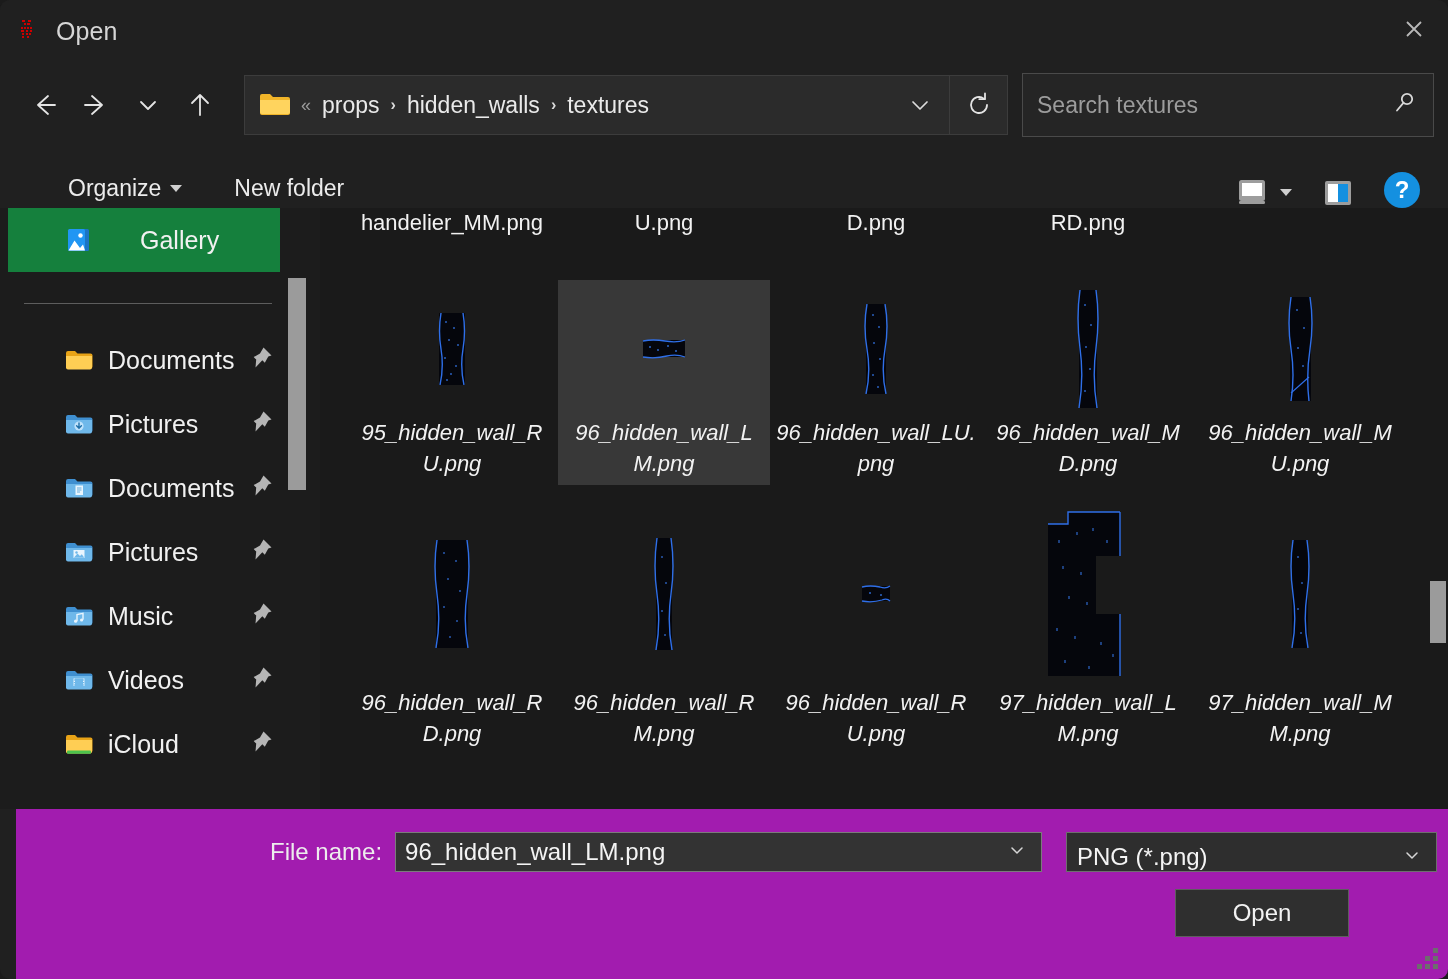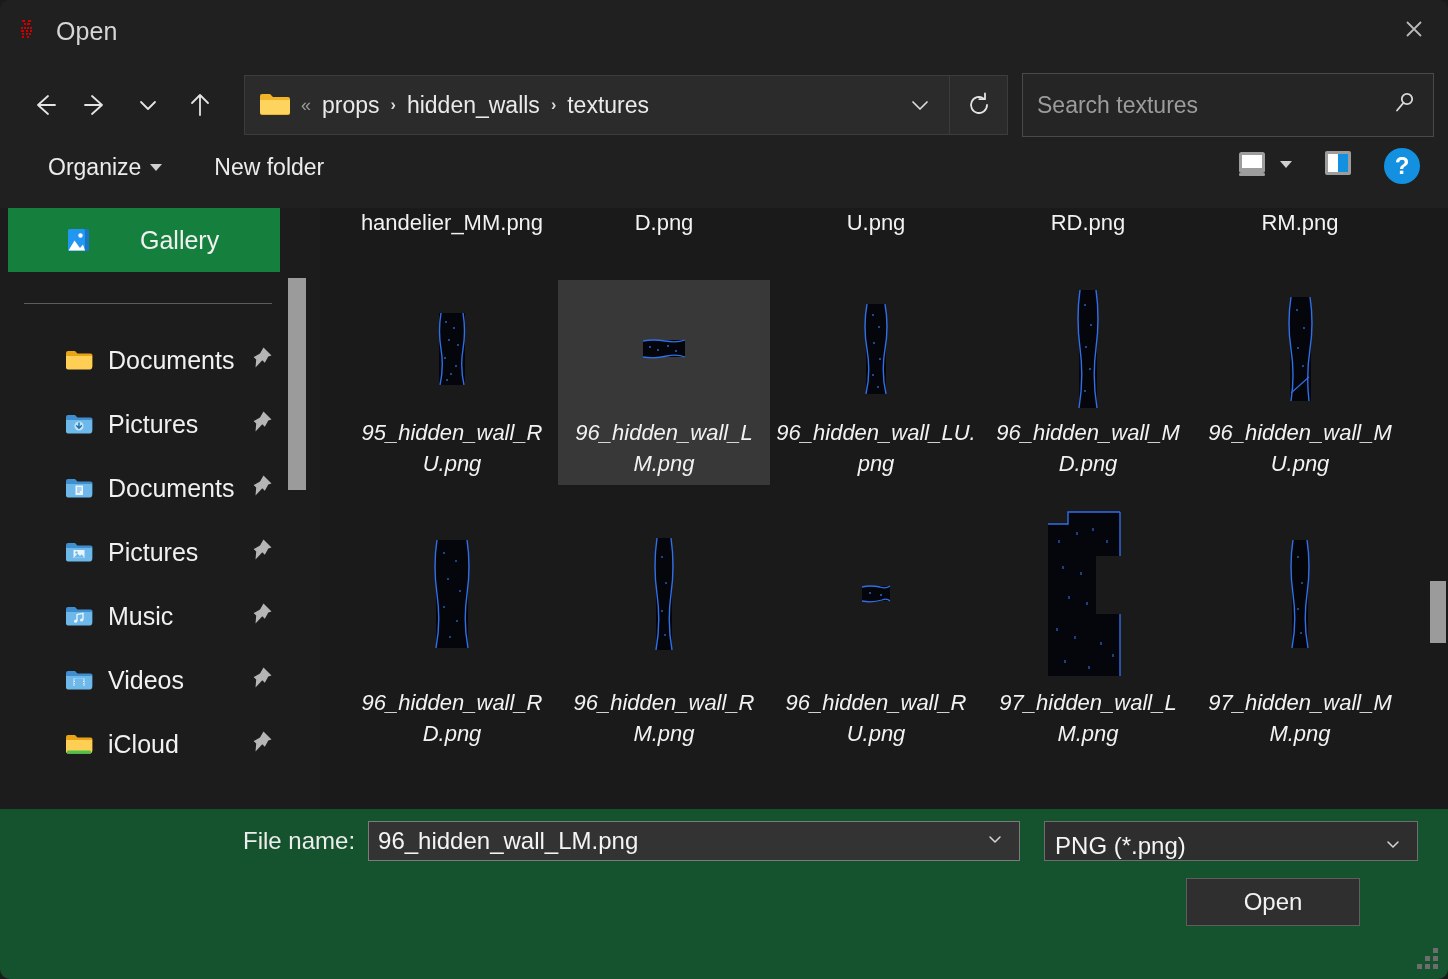--- a/index.html
+++ b/index.html
@@ -111,22 +111,22 @@
     flex: 1 1 auto; background: transparent; border: none; outline: none;
     color: #e0e0e0; font-size: 23px;
     font-family: "Liberation Sans", sans-serif;
   }
   #search-input::placeholder { color: #9c9c9c; }
   #search-icon { flex: 0 0 auto; margin-left: 8px; }
 
   
   #cmdbar {
     height: 60px; flex: 0 0 60px;
-    display: flex; align-items: flex-start;
-    padding: 0 22px 0 36px;
+    display: flex; align-items: flex-end;
+    padding: 0 22px 0 56px;
   }
   .cmd-item {
     font-size: 23px; color: #ececec;
     display: flex; align-items: center; gap: 9px;
     padding: 6px 12px;
     margin-right: 28px;
   }
   .caret-sm {
     width: 0; height: 0;
     border-left: 6px solid transparent;
@@ -240,23 +240,24 @@
   }
   #grid-thumb {
     position: absolute; left: 4px;
     width: 16px; height: 62px;
     background: #9b9b9b;
   }
 
   
   #footer {
     flex: 0 0 170px;
-    background: #14532d;
+    background: #a21caf;
     position: relative;
-    padding: 0;
+    padding: 11px;
+    margin-left: 16px;
   }
   #footer-row1 {
     display: flex; align-items: center;
     padding-top: 12px;
   }
   #filename-label {
     font-size: 24px; color: #ededed;
     margin-left: 243px; margin-right: 13px;
     white-space: nowrap;
   }
@@ -582,30 +583,27 @@
     </div>
 
     <div id="grid-pane">
       <div id="grid-inner">
 
         <div id="row-clipped">
           <div class="file-cell">
             <div class="file-label">handelier_MM.png</div>
           </div>
           <div class="file-cell">
+            <div class="file-label">U.png</div>
+          </div>
+          <div class="file-cell">
             <div class="file-label">D.png</div>
           </div>
           <div class="file-cell">
-            <div class="file-label">U.png</div>
-          </div>
-          <div class="file-cell">
             <div class="file-label">RD.png</div>
-          </div>
-          <div class="file-cell">
-            <div class="file-label">RM.png</div>
           </div>
         </div>
 
         <div class="file-row" style="height:205px">
           <div class="file-cell">
             <div class="thumb-wrap">
               <svg class="thumb" width="34" height="72" viewBox="0 0 34 72">
                 <rect x="4" y="0" width="26" height="72" fill="#05060c"></rect>
                 <path d="M6 0 Q3 18 6 36 Q9 54 5 72" stroke="#2f6fe8" stroke-width="1.4" fill="none"></path>
                 <path d="M28 0 Q31 18 28 36 Q25 54 29 72" stroke="#2f6fe8" stroke-width="1.4" fill="none"></path>

